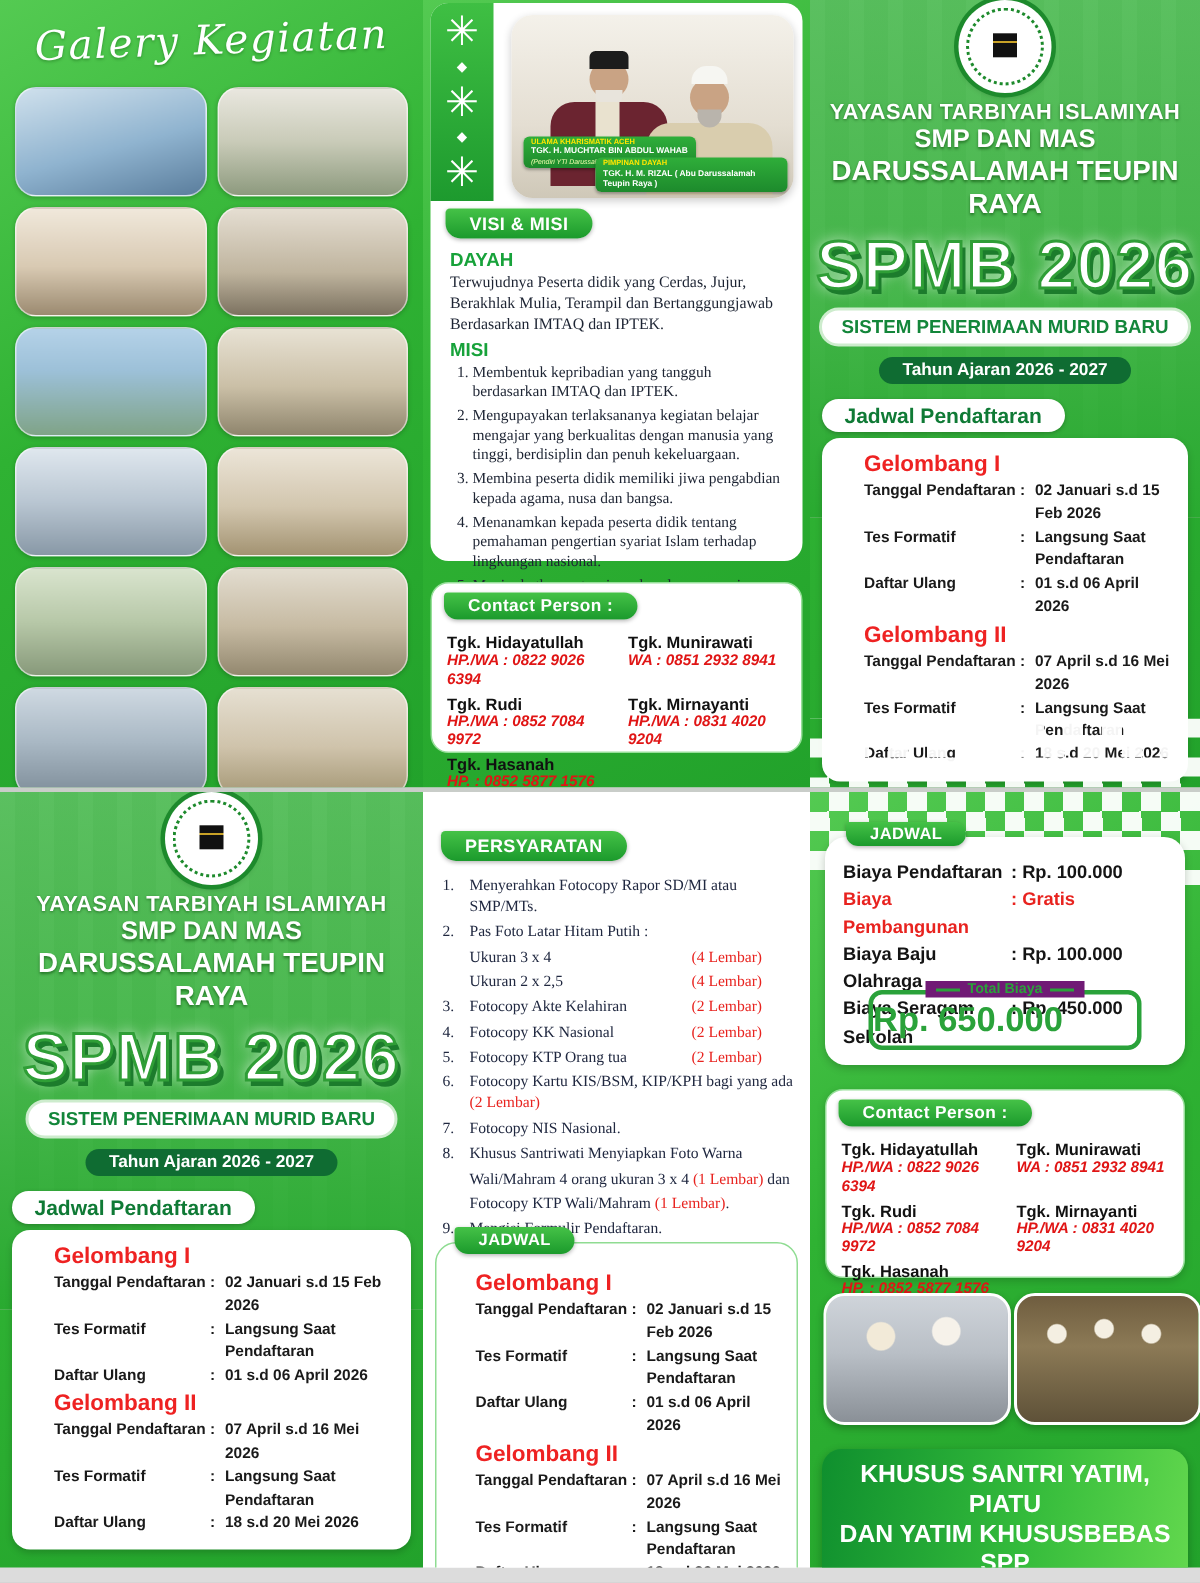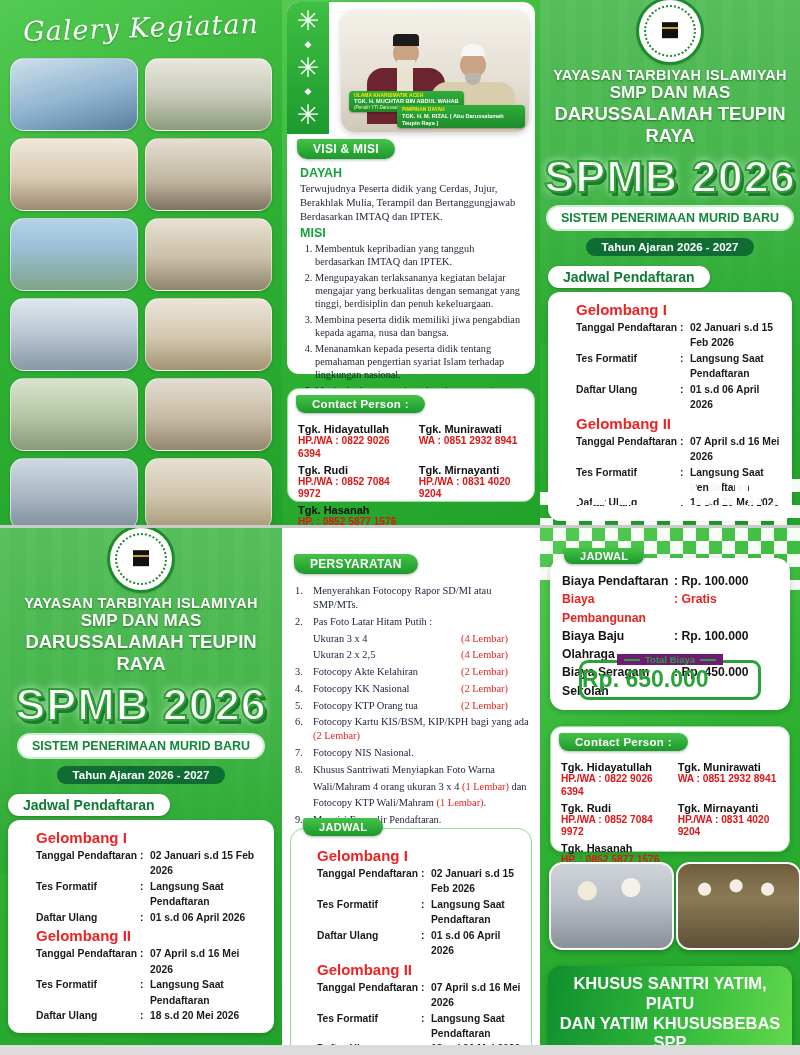--- a/index.html
+++ b/index.html
@@ -57,21 +57,21 @@
   .vm-label{color:#17a23a;font-weight:800;font-family:"Liberation Sans",sans-serif;font-size:12.5px;margin:1px 0 2px;}
   .vm-text{font-size:10.6px;line-height:1.3;margin:0 0 3px;}
   .misi-list{margin:1px 0 0;padding-left:15px;font-size:10.3px;line-height:1.28;}
   .misi-list li{margin-bottom:2.5px;}
   .contact-card{left:5px;right:5px;top:388px;height:112px;border:1.5px solid #97df9a;}
   .contact-pill{position:absolute;left:8px;top:6px;font-size:11.5px;}
   .contact-grid{position:absolute;left:10px;right:6px;top:34px;display:grid;
     grid-template-columns:1.05fr 1fr;gap:1px 6px;text-align:left;}
   .contact-entry{margin-bottom:2px;}
   .c-name{font-size:11px;font-weight:800;color:#111;}
-  .c-line{font-size:10.2px;font-weight:800;color:#e01515;line-height:1.25;}
+  .c-line{font-size:10.2px;font-weight:800;color:#e01515;line-height:1.25;font-style:italic;}
 
   
   .p-cover-tr{left:540px;top:0;width:260px;height:525px;}
   .p-cover-bl{left:0;top:528px;width:282px;height:517px;}
   .cover{position:relative;width:100%;height:100%;text-align:center;}
   .cover-photo{position:absolute;left:0;top:0;right:0;height:345px;
     background:
       linear-gradient(rgba(44,176,52,.74) 0%,rgba(44,176,52,.82) 55%,rgba(41,170,48,1) 100%),
       repeating-linear-gradient(90deg,rgba(255,255,255,.28) 0 10px,rgba(176,198,182,.18) 10px 26px),
       linear-gradient(180deg,#d7e6d2 0%,#b9cfae 45%,#8fae89 100%);}
@@ -211,21 +211,21 @@
           <div class="chip-name">TGK. H. M. RIZAL ( Abu Darussalamah Teupin Raya )</div>
         </div>
       </div>
       <div class="pill vm-pill">VISI &amp; MISI</div>
       <div class="vm-body">
         <div class="vm-label">DAYAH</div>
         <p class="vm-text">Terwujudnya Peserta didik yang Cerdas, Jujur, Berakhlak Mulia, Terampil dan Bertanggungjawab Berdasarkan IMTAQ dan IPTEK.</p>
         <div class="vm-label">MISI</div>
         <ol class="misi-list" id="misiList">
             <li>Membentuk kepribadian yang tangguh berdasarkan IMTAQ dan IPTEK.</li>
-            <li>Mengupayakan terlaksananya kegiatan belajar mengajar yang berkualitas dengan semangat yang tinggi, berdisiplin dan penuh kekeluargaan.</li>
+            <li>Mengupayakan terlaksananya kegiatan belajar mengajar yang berkualitas dengan manusia yang tinggi, berdisiplin dan penuh kekeluargaan.</li>
             <li>Membina peserta didik memiliki jiwa pengabdian kepada agama, nusa dan bangsa.</li>
             <li>Menanamkan kepada peserta didik tentang pemahaman pengertian syariat Islam terhadap lingkungan nasional.</li>
             <li>Meningkatkan potensi sumber daya manusia sebagai upaya untuk mencapai tujuan pembangunan nasional.</li>
             <li>Meningkatkan kesadaran peserta didik untuk menjunjung tinggi adat istiadat dan kebudayaan daerah yang berdasarkan Al-Qur'an dan Hadis.</li>
           </ol>
       </div>
     </div>
     <div class="card contact-card">
       <div class="pill contact-pill">Contact Person :</div>
       <div class="contact-grid" id="contact-grid-top">

